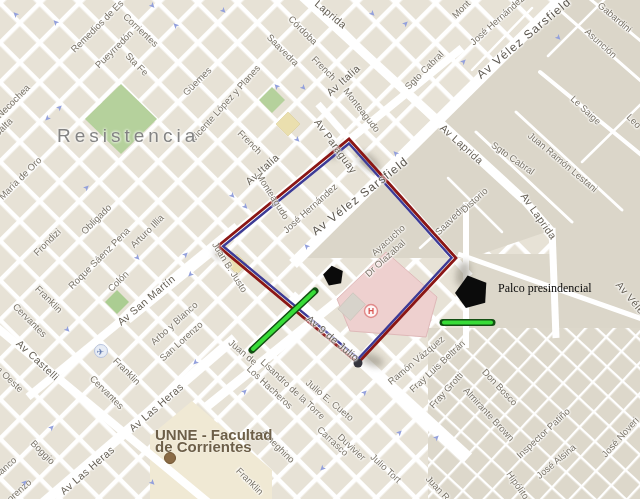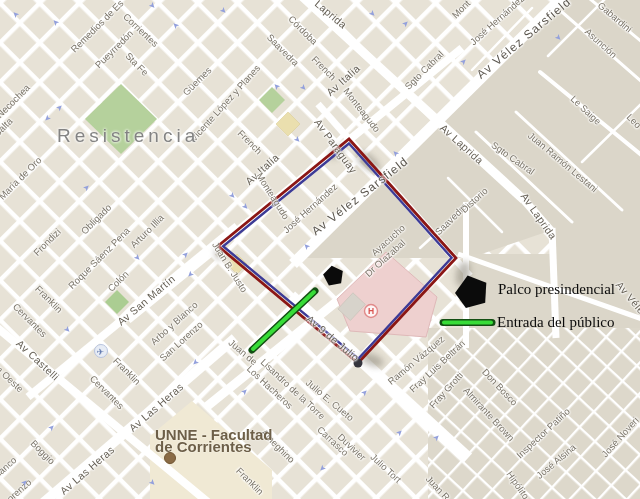--- a/index.html
+++ b/index.html
@@ -8,21 +8,21 @@
   svg.mapbase{position:absolute;left:0;top:0;}
   .lbl{position:absolute;font-size:9.5px;color:#7a7468;white-space:nowrap;pointer-events:none;
        text-shadow:0 0 2px #fff,0 1px 2px #fff,1px 0 2px #fff,-1px 0 2px #fff;}
   .lbl.av{font-size:10.5px;color:#645e53;letter-spacing:.4px;}
   .lbl.big{font-size:12px;color:#5b564e;letter-spacing:1.2px;}
   .citylbl{position:absolute;font-size:19px;color:#838383;letter-spacing:4px;white-space:nowrap;
            text-shadow:0 0 3px #fff,0 0 3px #fff;}
   .unne{position:absolute;font-size:15px;font-weight:bold;color:#6d5f48;line-height:12px;
         text-shadow:0 0 2px #fff;white-space:nowrap;}
   .arrow{position:absolute;font-size:8px;color:#93a0dc;pointer-events:none;line-height:8px;}
-  .legendtxt{position:absolute;font-family:"Liberation Serif",serif;font-size:15px;color:#0a0a0a;white-space:nowrap;}
+  .legendtxt{position:absolute;font-family:"Liberation Serif",serif;font-size:12px;color:#0a0a0a;white-space:nowrap;}
   .hglyph{position:absolute;font-size:8.5px;font-weight:bold;color:#d9534f;}
   .planeglyph{position:absolute;font-size:9px;color:#647cb1;}
 </style>
 </head>
 <body>
 
 <div class="canvas">
 
   <svg class="mapbase" width="640" height="499" viewBox="0 0 640 499">
     <defs>
@@ -245,15 +245,14 @@
               background:#8a6b45;border:1.5px solid #6f5433;box-sizing:border-box;"></div>
 
   <div class="hglyph" style="left:368px;top:306px;">H</div>
 
   <div style="position:absolute;left:94px;top:344px;width:14px;height:14px;border-radius:50%;
               background:#e7ecf5;border:1px solid #b7c3de;box-sizing:border-box;text-align:center;">
     <span class="planeglyph" style="left:1.5px;top:1.5px;">✈</span>
   </div>
 
   <div class="legendtxt" style="left:498px;top:281px;">Palco presindencial</div>
-  <div class="legendtxt" style="left:497px;top:314px;">Entrada del público</div>
 
 </div>
 
 </body></html>

